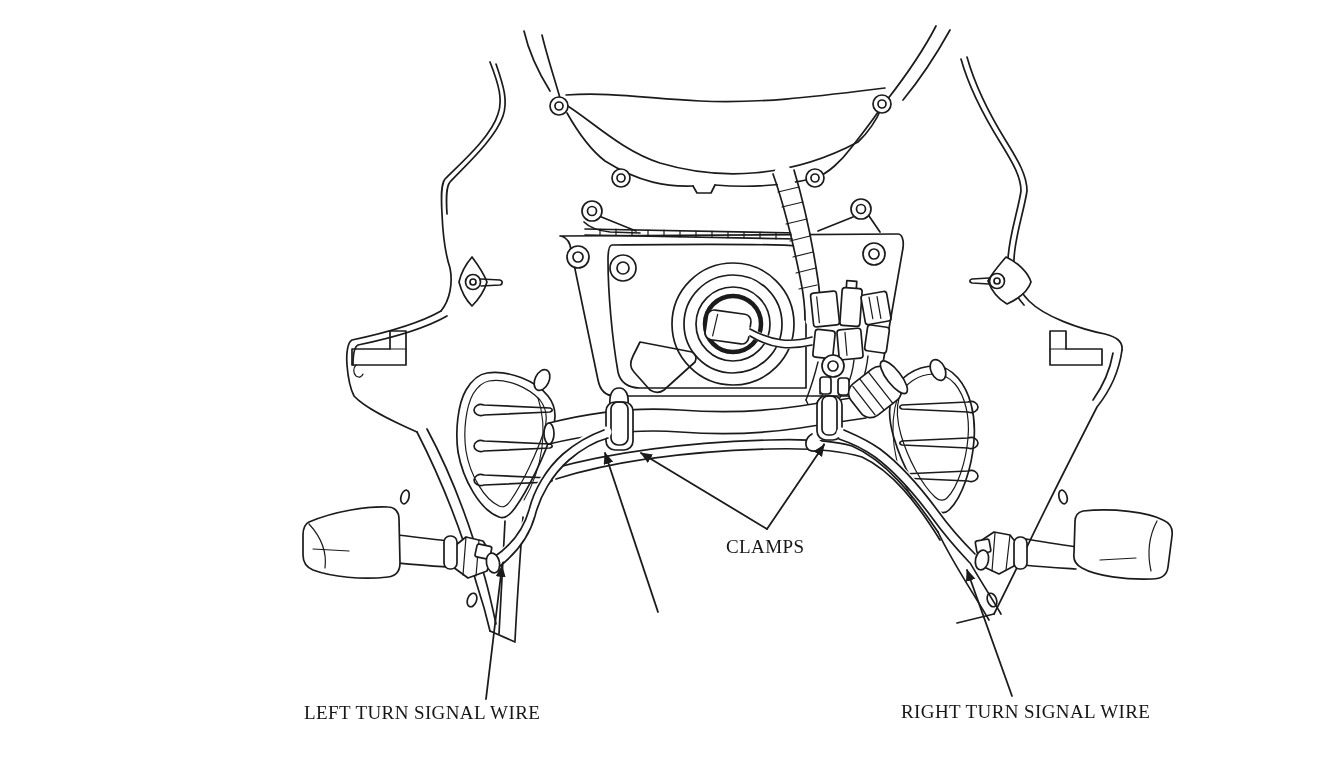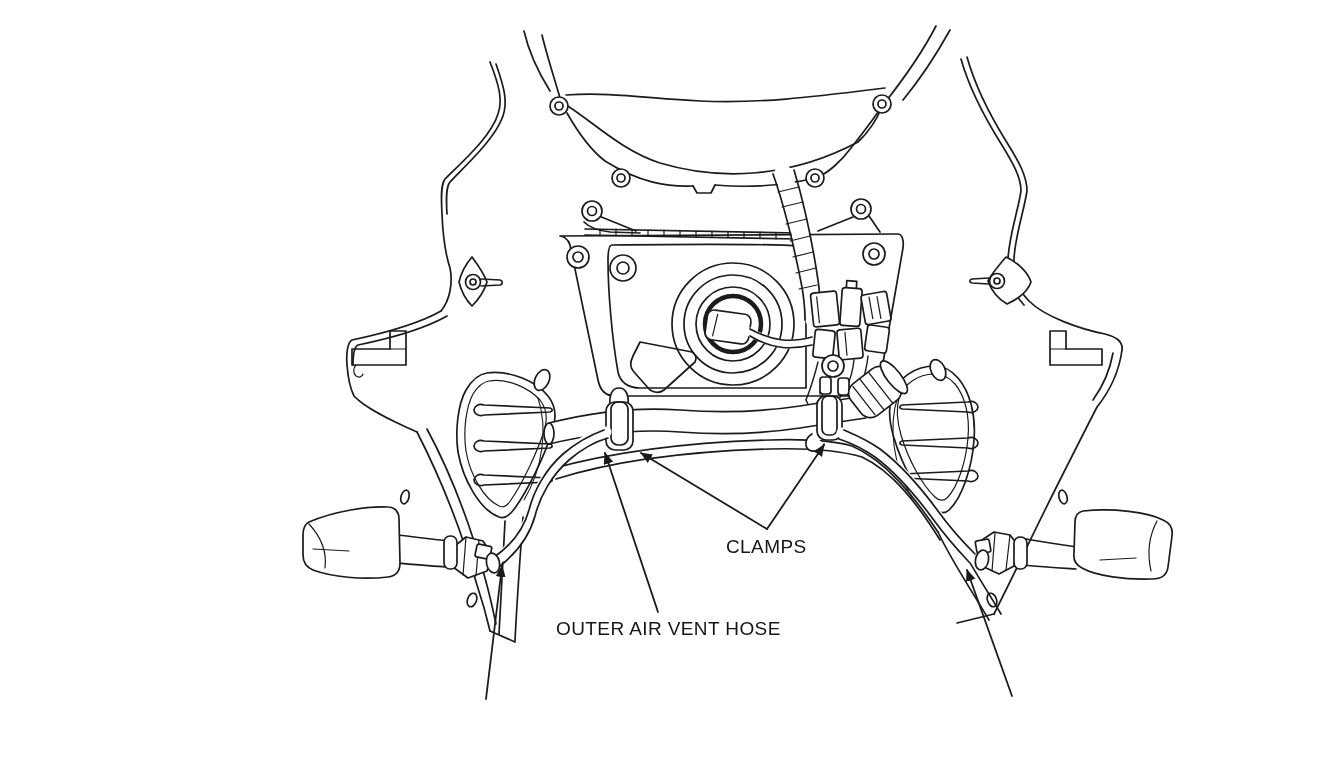--- a/index.html
+++ b/index.html
@@ -1,18 +1,18 @@
 <!DOCTYPE html>
 <html><head>
 <meta charset="utf-8">
 <style>
   html,body{margin:0;padding:0;background:#fff;}
   .stage{
     position:relative;width:1191px;height:782px;background:#ffffff;overflow:hidden;
-    font-family:Liberation Sans, sans-serif;
+    font-family:Liberation Serif, serif;
   }
   .stage svg{position:absolute;left:0;top:0;}
   .lbl{
     position:absolute;color:#161616;font-size:19px;line-height:21px;
     letter-spacing:0.4px;white-space:nowrap;font-weight:400;
   }
 </style>
 </head>
 <body>
 
@@ -282,18 +282,19 @@
     <path d="M767,529 L641,453" marker-end="url(#arr)"></path>
     <path d="M767,529 L824,445" marker-end="url(#arr)"></path>
     <path d="M658,612 L605,453" marker-end="url(#arr)"></path>
     <path d="M486,699 L502,566" marker-end="url(#arr)"></path>
     <path d="M1012,696 L967,570" marker-end="url(#arr)"></path>
   </g>
 </svg>
 
 <div class="lbl" style="left:726px;top:536px;">CLAMPS</div>
 
-<div class="lbl" style="left:556px;top:618px;">OUTER AIR VENT HOSE</div>
-
-
-
+
+
+<div class="lbl" style="left:304px;top:702px;">LEFT TURN SIGNAL WIRE</div>
+
+<div class="lbl" style="left:901px;top:701px;">RIGHT TURN SIGNAL WIRE</div>
 
 </div>
 
 </body></html>

